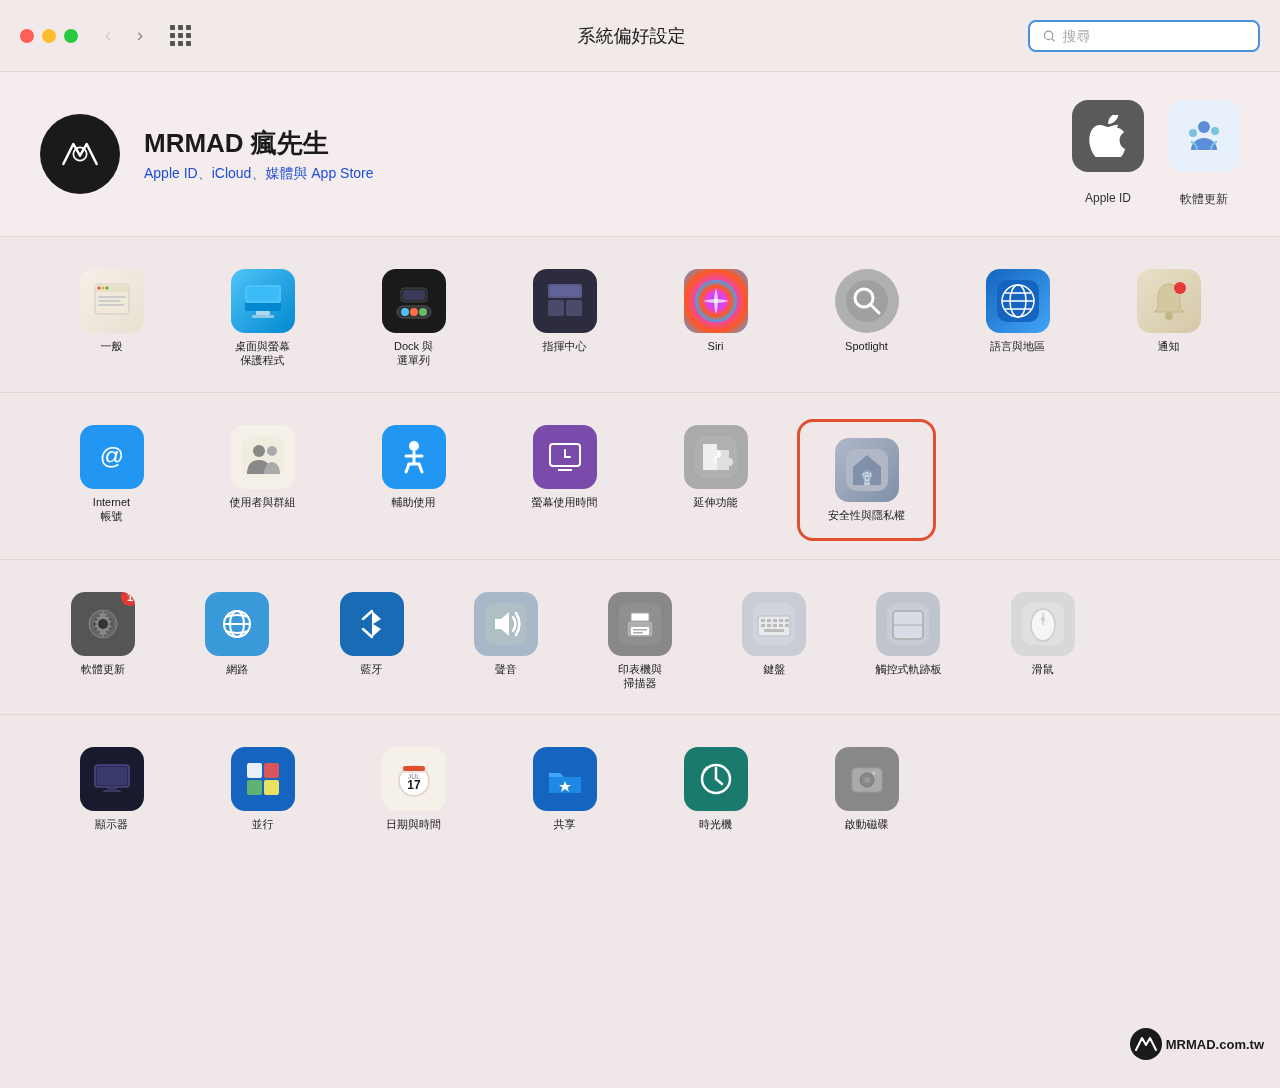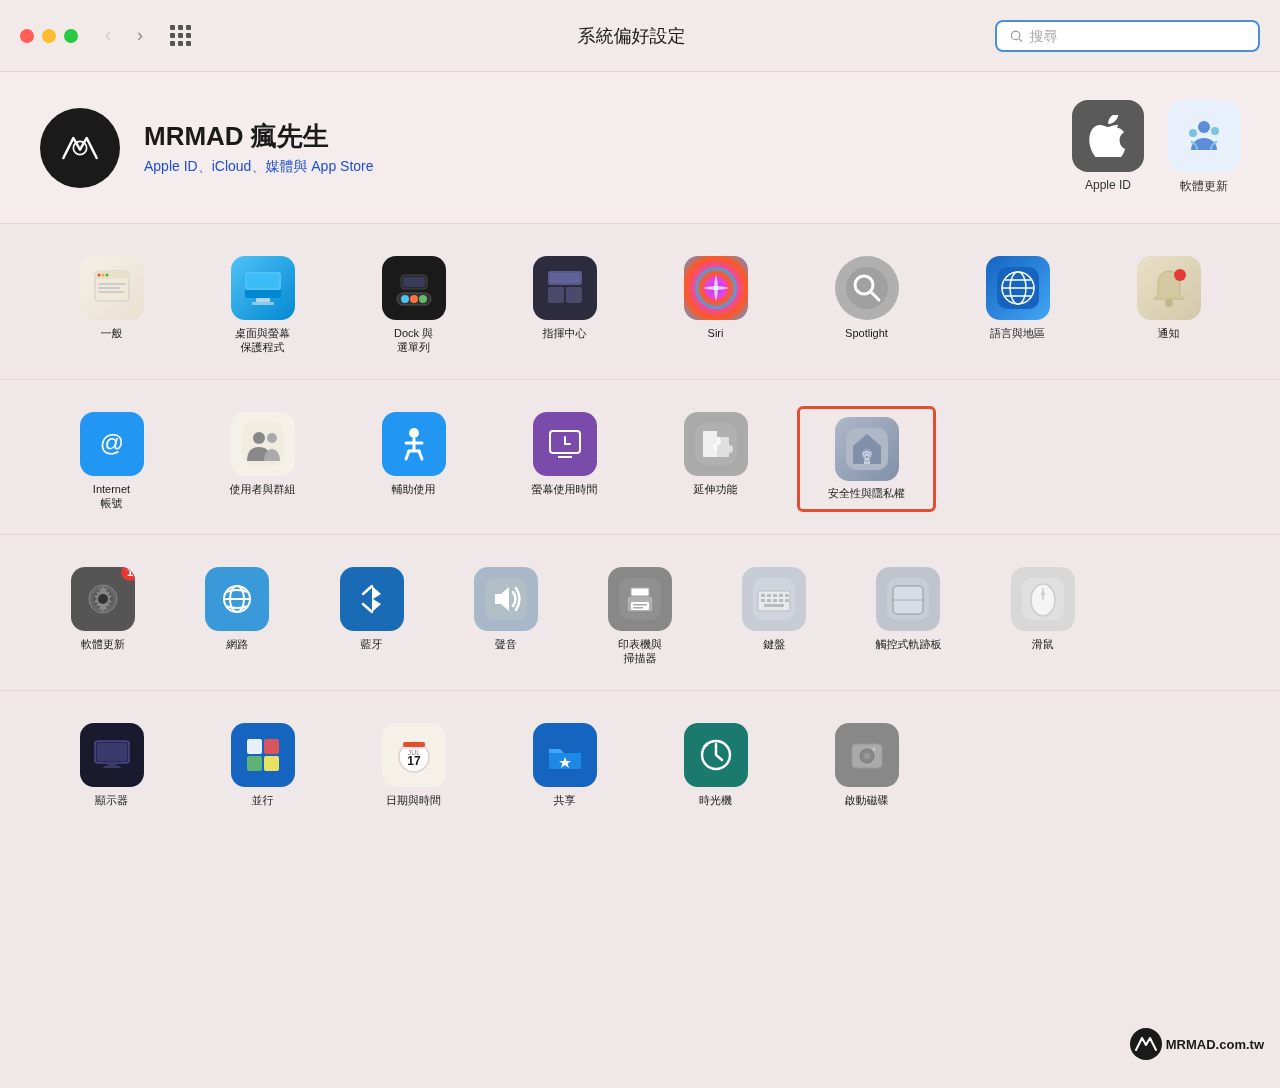--- a/index.html
+++ b/index.html
@@ -82,21 +82,21 @@
       position: absolute;
       right: 20px;
       top: 50%;
       transform: translateY(-50%);
       display: flex;
       align-items: center;
       background: white;
       border: 2px solid #4a90d9;
       border-radius: 8px;
       padding: 6px 12px;
-      width: 265px;
+      width: 232px;
     }
     .search-box svg {
       width: 16px;
       height: 16px;
       margin-right: 6px;
       color: #999;
     }
     .search-input {
       border: none;
       outline: none;
@@ -147,20 +147,21 @@
     .profile-icons {
       display: flex;
       gap: 24px;
       margin-left: auto;
     }
     .profile-icon-item {
       display: flex;
       flex-direction: column;
       align-items: center;
       cursor: pointer;
+      gap: 13px;
     }
     .profile-icon-box {
       width: 72px;
       height: 72px;
       border-radius: 16px;
       display: flex;
       align-items: center;
       justify-content: center;
       margin-bottom: 6px;
       font-size: 36px;
@@ -521,21 +522,21 @@
           <rect x="0" y="0" width="42" height="42" rx="10" fill="#b0b0b0"></rect>
 
           <path d="M8 8 L22 8 L22 14 Q26 14 26 18 Q26 22 22 22 L22 34 L8 34 Z" fill="white" opacity="0.8"></path>
           <path d="M22 14 L34 14 L34 22 Q38 22 38 26 Q38 30 34 30 L34 34 L22 34 L22 28 Q18 28 18 24 Q18 20 22 20 Z" fill="white" opacity="0.6"></path>
         </svg>
       </div>
       <div class="pref-label">延伸功能</div>
     </div>
 
     <div style="padding: 2px;">
-      <div style="border: 3px solid #e05030; border-radius: 6px; padding: 0; font-family: Liberation Mono, monospace;">
+      <div style="border: 3px solid #e05030; border-radius: 16px; padding: 8px;">
         <div class="pref-item">
           <div class="pref-icon icon-security">
             <svg width="42" height="42" viewBox="0 0 42 42">
               <rect x="0" y="0" width="42" height="42" rx="10" fill="#b0b8c8"></rect>
 
               <path d="M21 6 L35 18 L35 36 L7 36 L7 18 Z" fill="#8090a8"></path>
               <path d="M18 24 L18 36 L24 36 L24 24 Z" fill="#c8d0dc"></path>
 
               <circle cx="21" cy="26" r="5" fill="#d0d8e8" stroke="#90a0b8" stroke-width="1"></circle>
               <rect x="18" y="25" width="6" height="8" rx="2" fill="#d0d8e8" stroke="#90a0b8" stroke-width="1"></rect>

